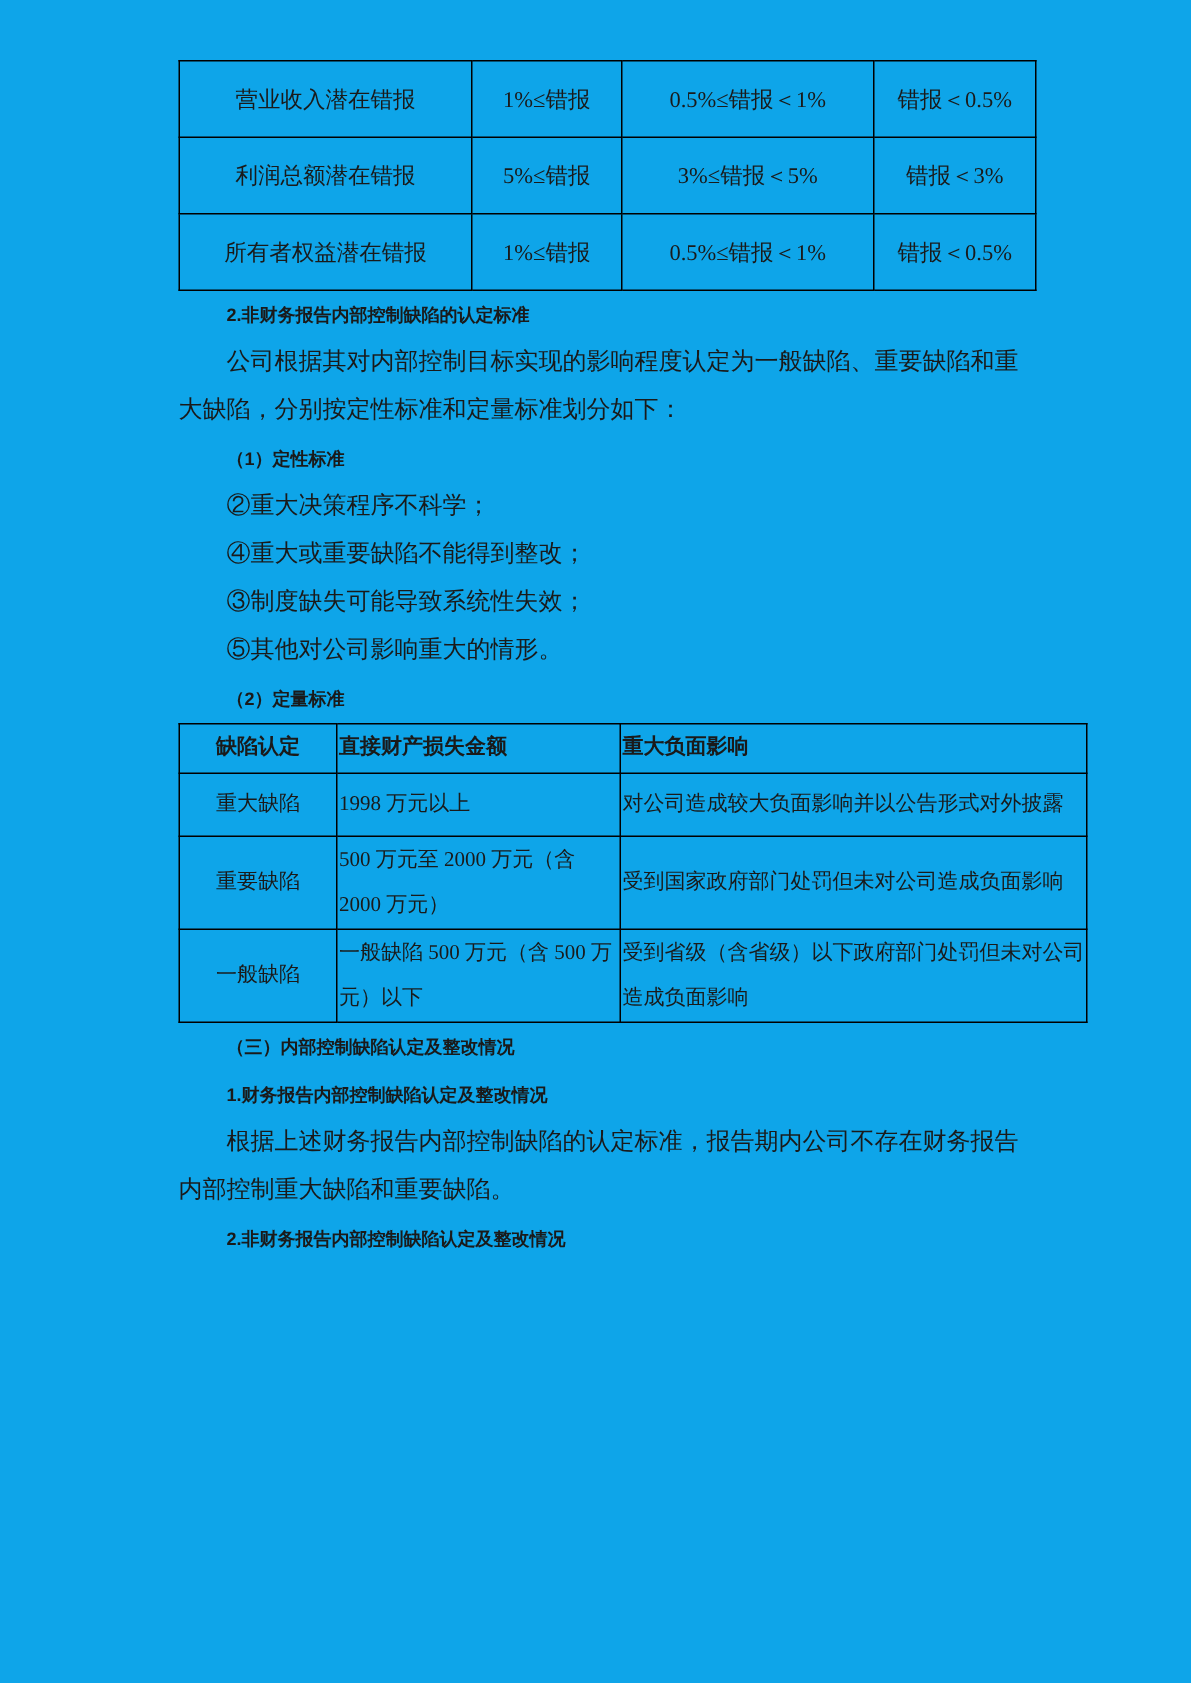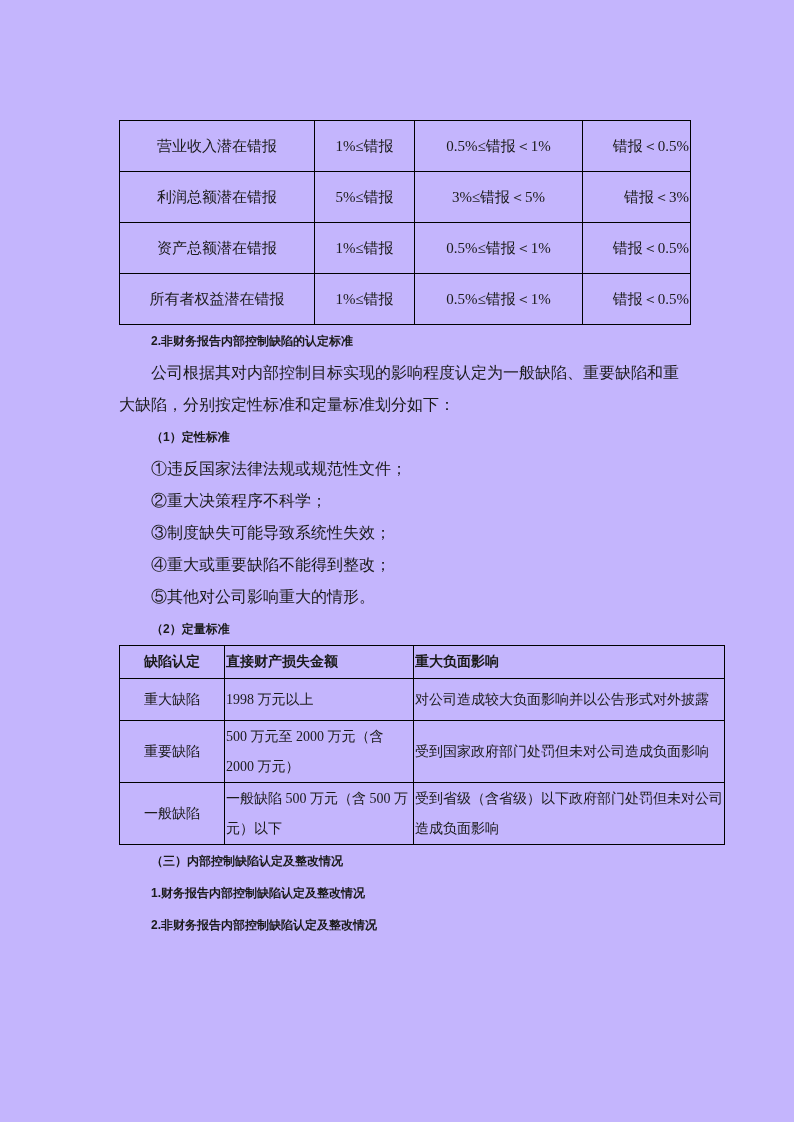--- a/index.html
+++ b/index.html
@@ -1,40 +1,40 @@
 <!DOCTYPE html>
 <html><head>
 <meta charset="utf-8">
 <style>
   html,body { margin:0; padding:0; background:#888; }
   .page {
     position:relative;
     width:794px; height:1122px;
     margin:0 auto;
-    background:#c4b5fd;
+    background:#0ea5e9;
     box-sizing:border-box;
-    padding:120px 0 0 119px;
+    padding:40px 0 0 119px;
     color:#1a1a1a;
     font-family:"Liberation Serif","DejaVu Serif",serif;
   }
   
   table { border-collapse:collapse; }
   .t1 { width:559px; table-layout:fixed; }
   .t1 td {
     border:1px solid #000;
     height:48px;
     text-align:center;
     vertical-align:middle;
     font-size:15px;
     overflow:hidden;
   }
   .t1 .c1 { width:192px; }
   .t1 .c2 { width:97px; }
   .t1 .c3 { width:165px; }
-  .t1 .c4 { width:105px;text-align:right; }
+  .t1 .c4 { width:105px; }
   
   .h {
     margin:0;
     font-family:"Liberation Sans","DejaVu Sans",sans-serif;
     font-weight:bold;
     font-size:12px;
     line-height:32px;
     padding-left:32px;
   }
   .body {
@@ -83,45 +83,38 @@
         <td class="c3">0.5%≤错报＜1%</td>
         <td class="c4">错报＜0.5%</td>
       </tr>
       <tr>
         <td class="c1">利润总额潜在错报</td>
         <td class="c2">5%≤错报</td>
         <td class="c3">3%≤错报＜5%</td>
         <td class="c4">错报＜3%</td>
       </tr>
       <tr>
-        <td class="c1">资产总额潜在错报</td>
-        <td class="c2">1%≤错报</td>
-        <td class="c3">0.5%≤错报＜1%</td>
-        <td class="c4">错报＜0.5%</td>
-      </tr>
-      <tr>
         <td class="c1">所有者权益潜在错报</td>
         <td class="c2">1%≤错报</td>
         <td class="c3">0.5%≤错报＜1%</td>
         <td class="c4">错报＜0.5%</td>
       </tr>
     </tbody>
   </table>
 
   <h3 class="h">2.非财务报告内部控制缺陷的认定标准</h3>
 
   <p class="body ind">公司根据其对内部控制目标实现的影响程度认定为一般缺陷、重要缺陷和重大缺陷，分别按定性标准和定量标准划分如下：</p>
 
   <h3 class="h">（1）定性标准</h3>
 
 
-  <div class="item">①违反国家法律法规或规范性文件；</div>
   <div class="item">②重大决策程序不科学；</div>
+  <div class="item">④重大或重要缺陷不能得到整改；</div>
   <div class="item">③制度缺失可能导致系统性失效；</div>
-  <div class="item">④重大或重要缺陷不能得到整改；</div>
   <div class="item">⑤其他对公司影响重大的情形。</div>
 
   <h3 class="h">（2）定量标准</h3>
 
   <table class="t2">
     <tbody>
       <tr>
         <th class="q1">缺陷认定</th>
         <th class="q2">直接财产损失金额</th>
         <th class="q3">重大负面影响</th>
@@ -141,16 +134,17 @@
         <td class="q2">一般缺陷 500 万元（含 500 万元）以下</td>
         <td class="q3">受到省级（含省级）以下政府部门处罚但未对公司造成负面影响</td>
       </tr>
     </tbody>
   </table>
 
   <h3 class="h">（三）内部控制缺陷认定及整改情况</h3>
 
   <h3 class="h">1.财务报告内部控制缺陷认定及整改情况</h3>
 
+  <p class="body ind">根据上述财务报告内部控制缺陷的认定标准，报告期内公司不存在财务报告内部控制重大缺陷和重要缺陷。</p>
 
   <h3 class="h">2.非财务报告内部控制缺陷认定及整改情况</h3>
 
 </div>
 
 </body></html>

